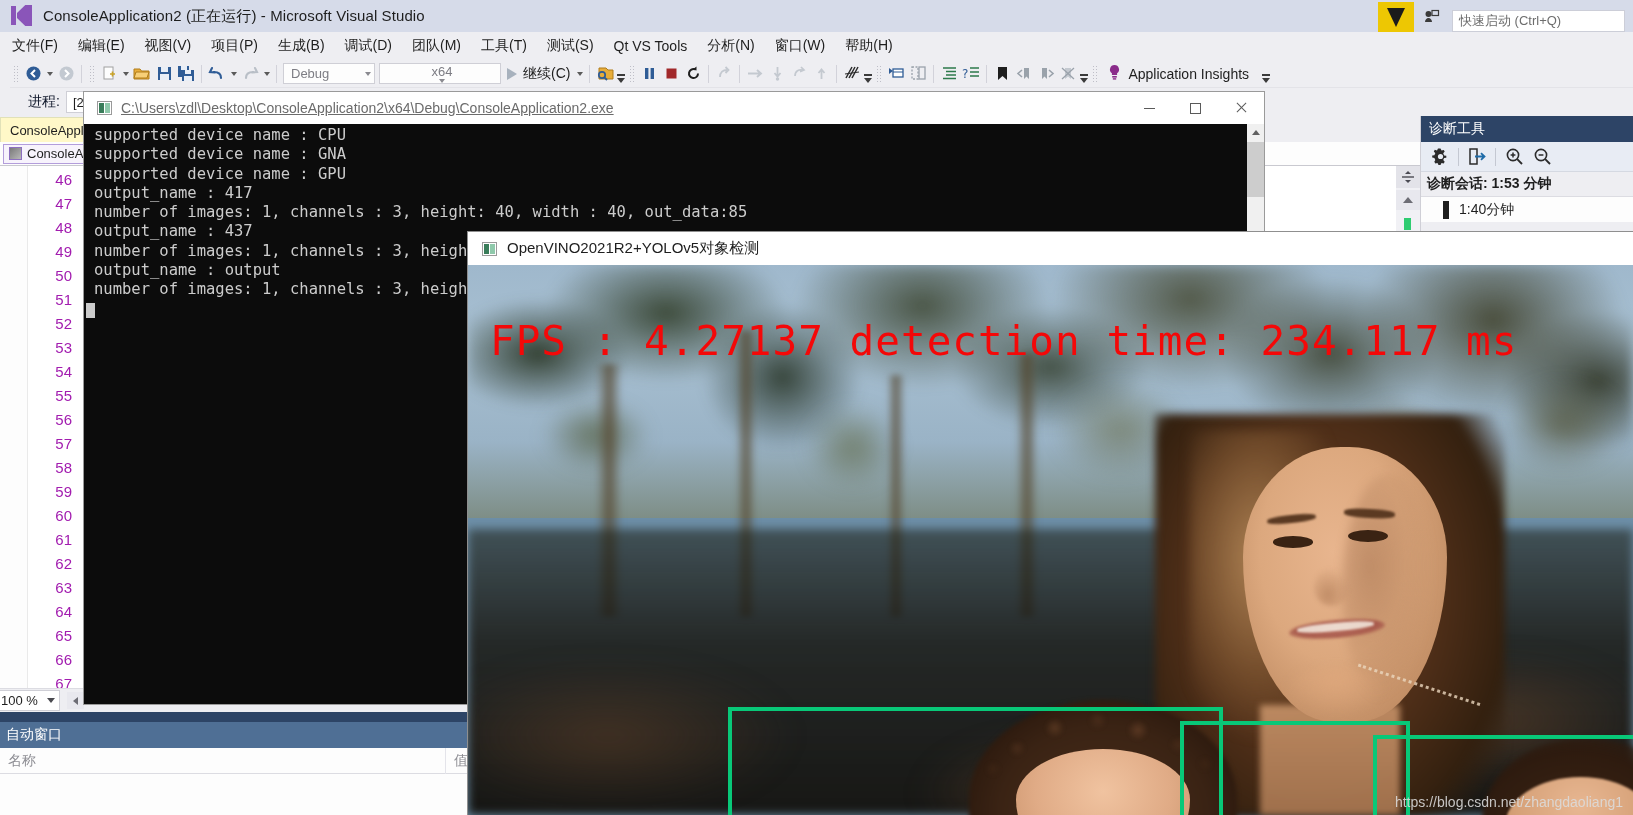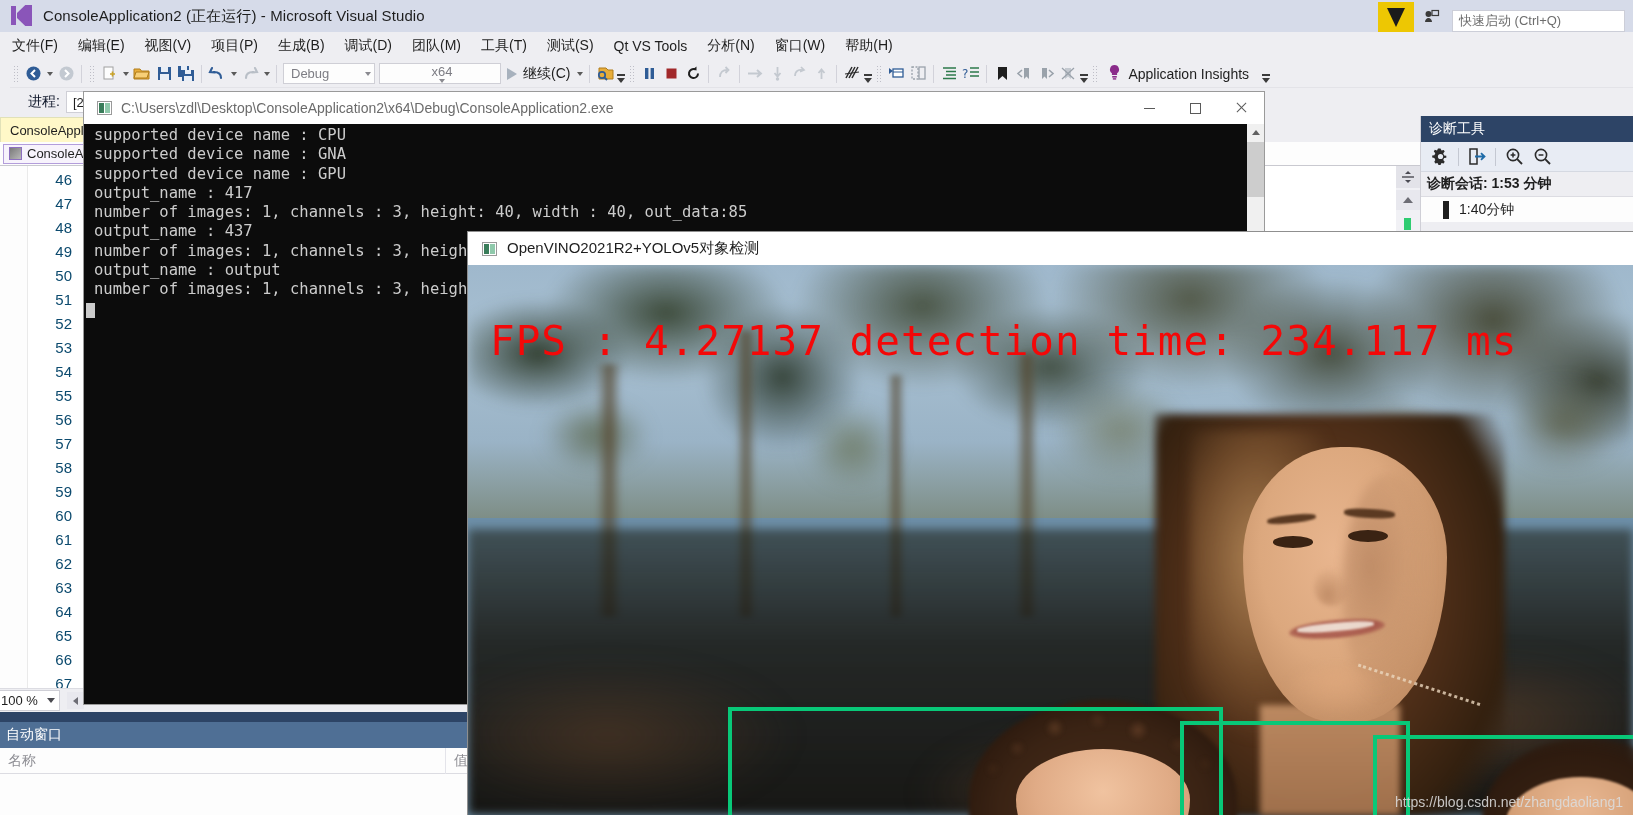--- a/index.html
+++ b/index.html
@@ -159,21 +159,21 @@
 
   
   .vs-editor {
     position:absolute; left:0; top:166px; width:1420px; height:522px;
     background:#ffffff; overflow:hidden;
   }
   .gutter-left { position:absolute; left:0; top:0; width:28px; height:100%; background:#fdfdfd; border-right:1px solid #eaeaea;}
   .linenums {
     position:absolute; left:30px; top:0; width:42px; height:100%;
     text-align:right; font-family:"Liberation Sans", sans-serif; font-size:15px;
-    color:#0c4a6e; line-height:24px; padding-top:2px;
+    color:#a21caf; line-height:24px; padding-top:2px;
   }
   .linenums div { height:24px; }
 
   
   .vs-zoombar {
     position:absolute; left:0; top:688px; width:1420px; height:24px;
     background:#eeeef2; display:flex; align-items:center; border-top:1px solid #dcdce2;
   }
   .zoom-combo {
     width:66px;height:21px;background:#fff;border:1px solid #cfcfd6;margin-left:-6px;
@@ -254,21 +254,21 @@
   .console-title {
     position:absolute; left:0; top:0; width:1180px; height:32px; background:#ffffff;
     display:flex; align-items:center;
   }
   .console-ico {
     width:15px;height:14px;margin-left:13px;margin-right:9px;
     background:#ffffff; border:1px solid #9a9a9a; position:relative;
   }
   .console-ico::after{ content:""; position:absolute; left:1px; top:1px; width:5px; height:10px; background:#3a7d5a;}
   .console-ico::before{ content:""; position:absolute; left:7px; top:1px; width:5px; height:10px; background:#8fc9ab;}
-  .console-title-text { font-size:14px; color:#6b6b6b; white-space:nowrap; }
+  .console-title-text { font-size:14px; color:#6b6b6b; white-space:nowrap;text-decoration:underline; }
   .console-btns { position:absolute; right:0; top:0; height:32px; display:flex; }
   .cbtn { width:46px;height:32px;display:flex;align-items:center;justify-content:center; }
   .cbtn .min { width:11px;height:1px;background:#5a5a5a; }
   .cbtn .max { width:11px;height:11px;border:1px solid #5a5a5a; }
   .cbtn .cls { position:relative;width:12px;height:12px; }
   .cbtn .cls::before,.cbtn .cls::after{
     content:"";position:absolute;left:0;top:5px;width:13px;height:1px;background:#5a5a5a;
   }
   .cbtn .cls::before{transform:rotate(45deg);}
   .cbtn .cls::after{transform:rotate(-45deg);}

